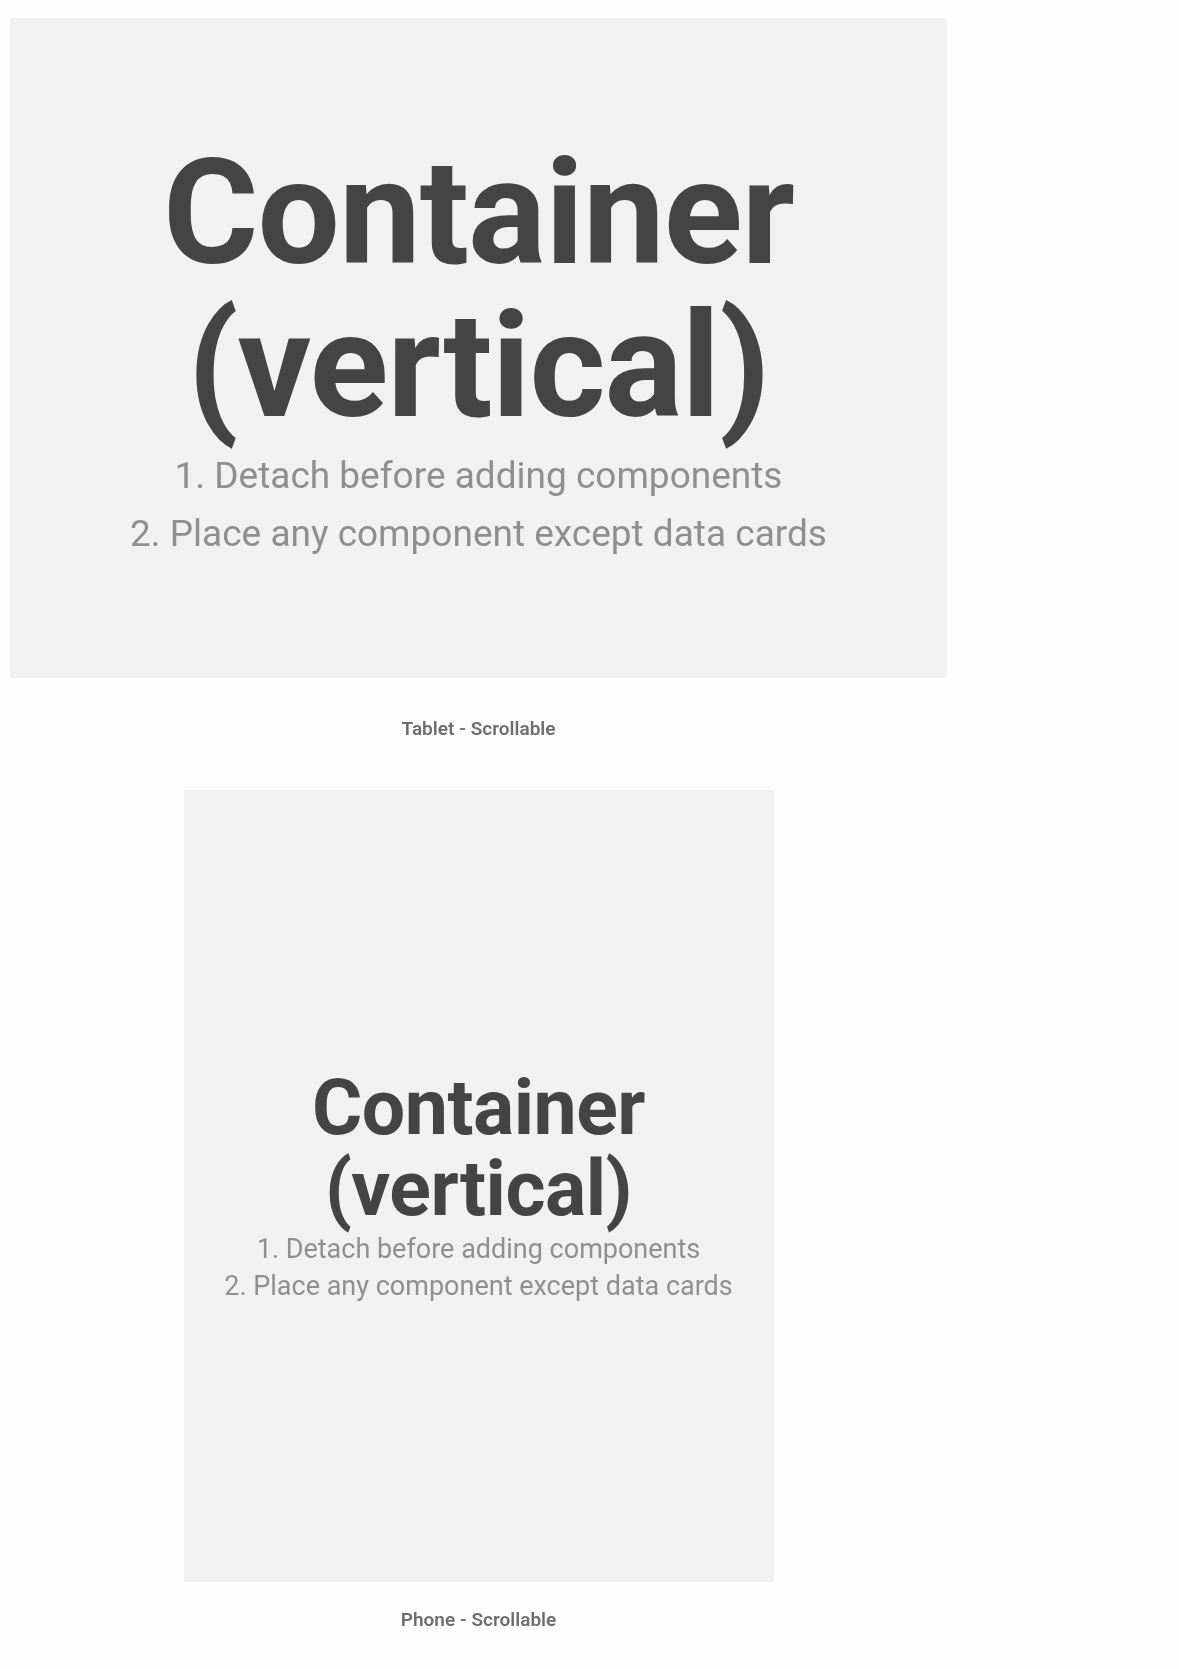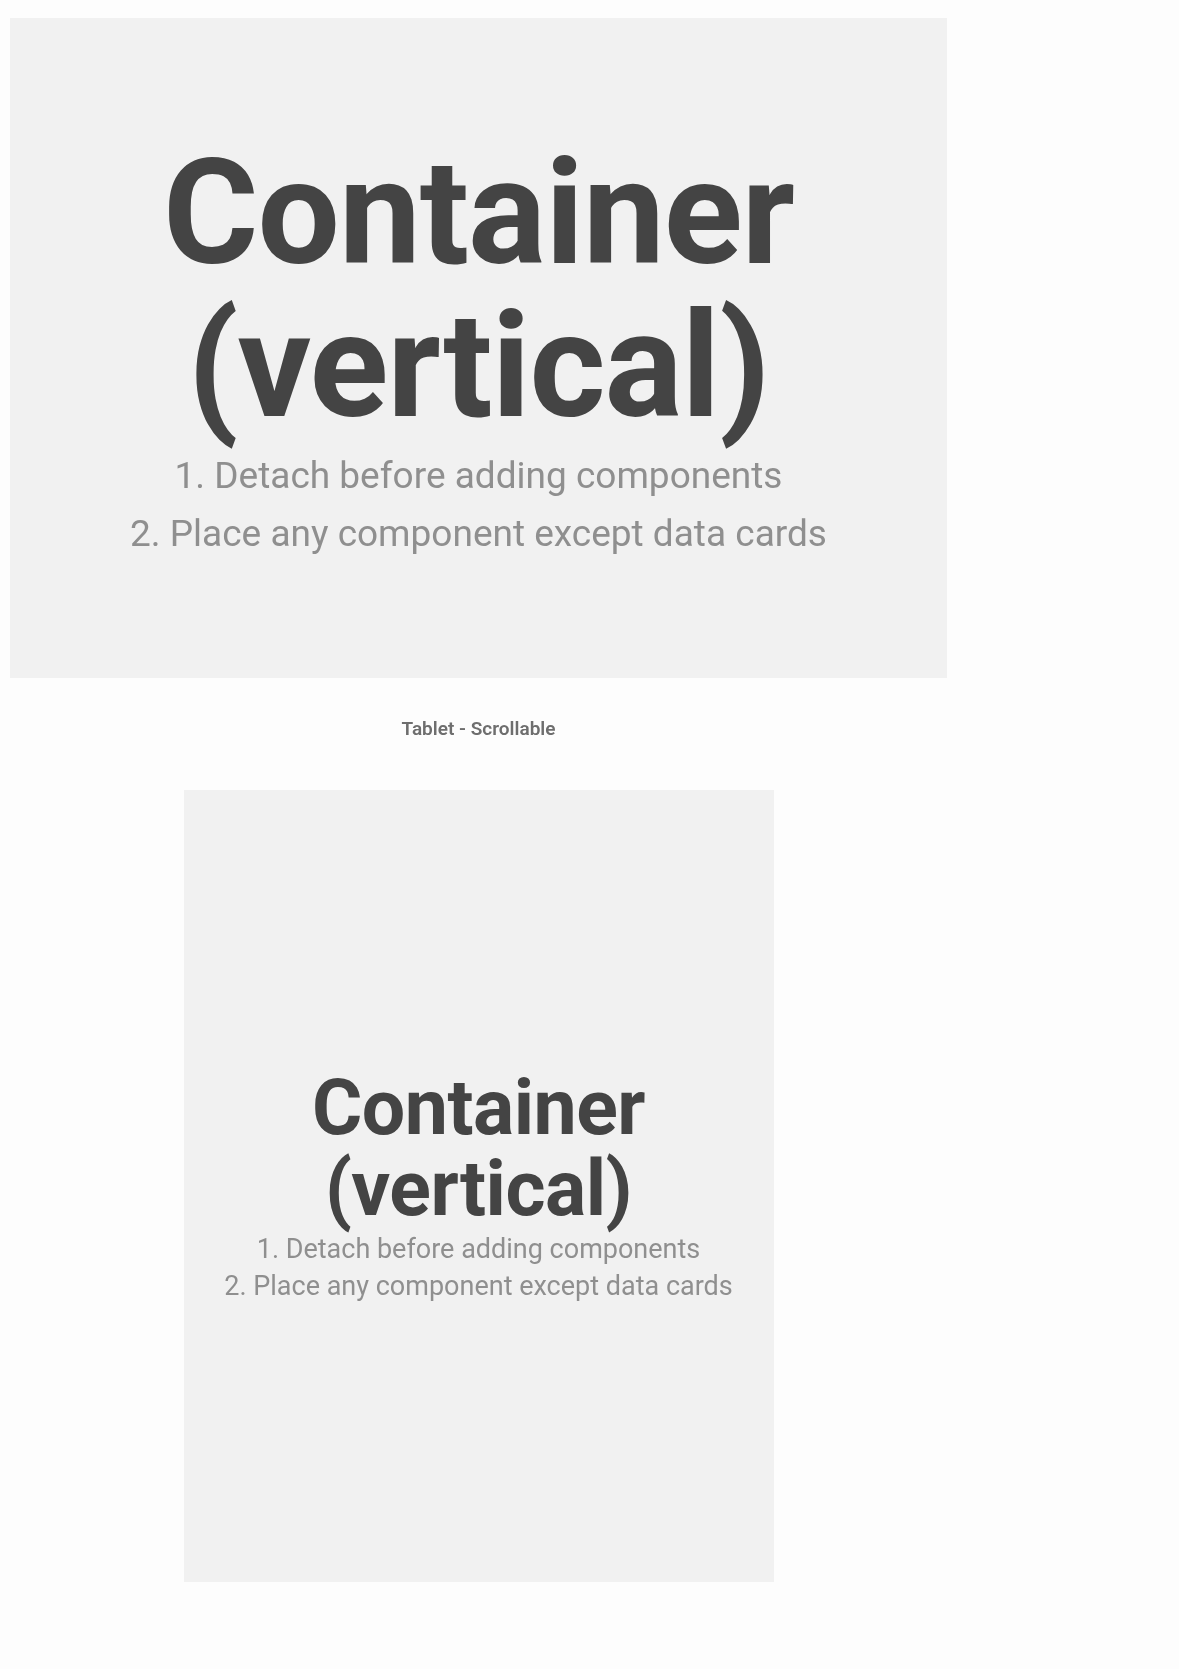--- a/index.html
+++ b/index.html
@@ -125,14 +125,15 @@
   <div class="caption-tablet">Tablet - Scrollable</div>
 
   <div class="panel-phone">
     <div class="title">
       <span>Container</span><br>
       <span>(vertical)</span>
     </div>
     <div class="instr">1. Detach before adding components</div>
     <div class="instr">2. Place any component except data cards</div>
   </div>
+  <div class="caption-phone">Phone - Scrollable</div>
 
 </div>
 
 </body></html>

